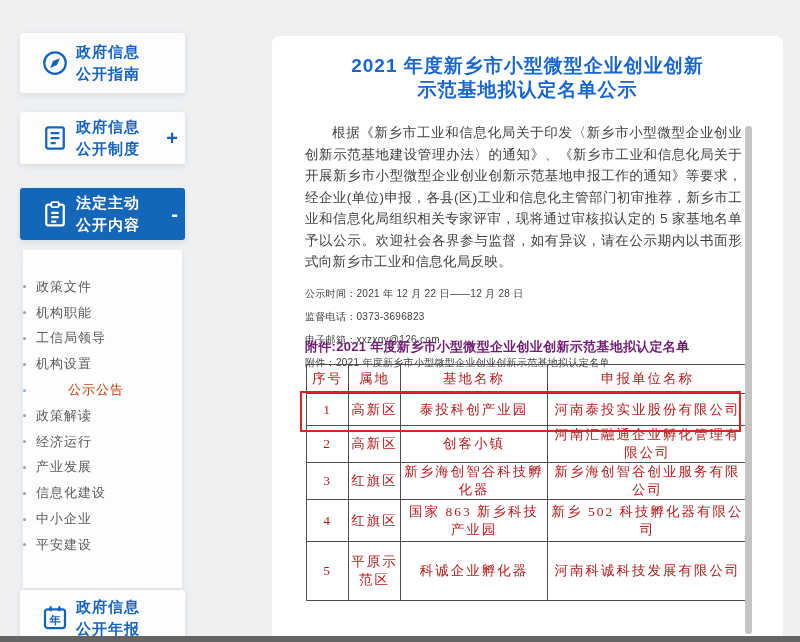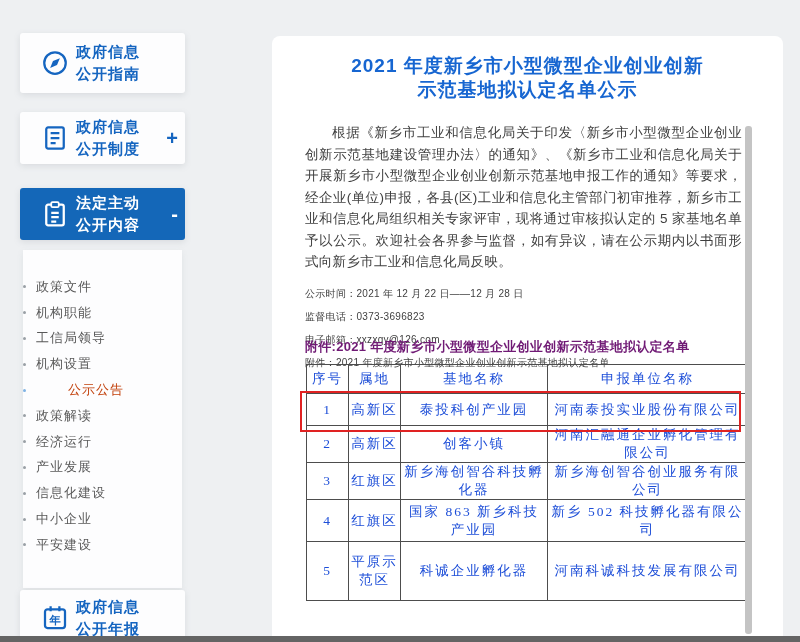--- a/index.html
+++ b/index.html
@@ -65,21 +65,21 @@
     margin:9px 0 0 33px;font-size:10px;line-height:23px;color:#3f3f3f;
     letter-spacing:.3px;
   }
   .tbl-caption{
     position:absolute;left:33px;top:302px;font-size:13px;font-weight:bold;
     color:#701a75;letter-spacing:.3px;
   }
   .tbl-wrap{position:absolute;left:34px;top:328px;}
   table.base-tbl{
     border-collapse:collapse;font-family:"Liberation Serif", serif;
-    font-size:13.5px;color:#1d4ed8;text-align:center;letter-spacing:2px;padding-left:32px;
+    font-size:13.5px;color:#b91c1c;text-align:center;letter-spacing:2px;padding-left:32px;
   }
   table.base-tbl td, table.base-tbl th{
     border:1px solid #4d4d4d;font-weight:normal;padding:0 2px;
   }
   .col-no{width:37px;} .col-area{width:47px;} .col-base{width:142px;} .col-unit{width:195px;}
   thead tr{height:29px;}
   tbody tr:nth-child(1){height:32px;}
   tbody tr:nth-child(2){height:31px;}
   tbody tr:nth-child(3){height:31px;}
   tbody tr:nth-child(4){height:42px;}

